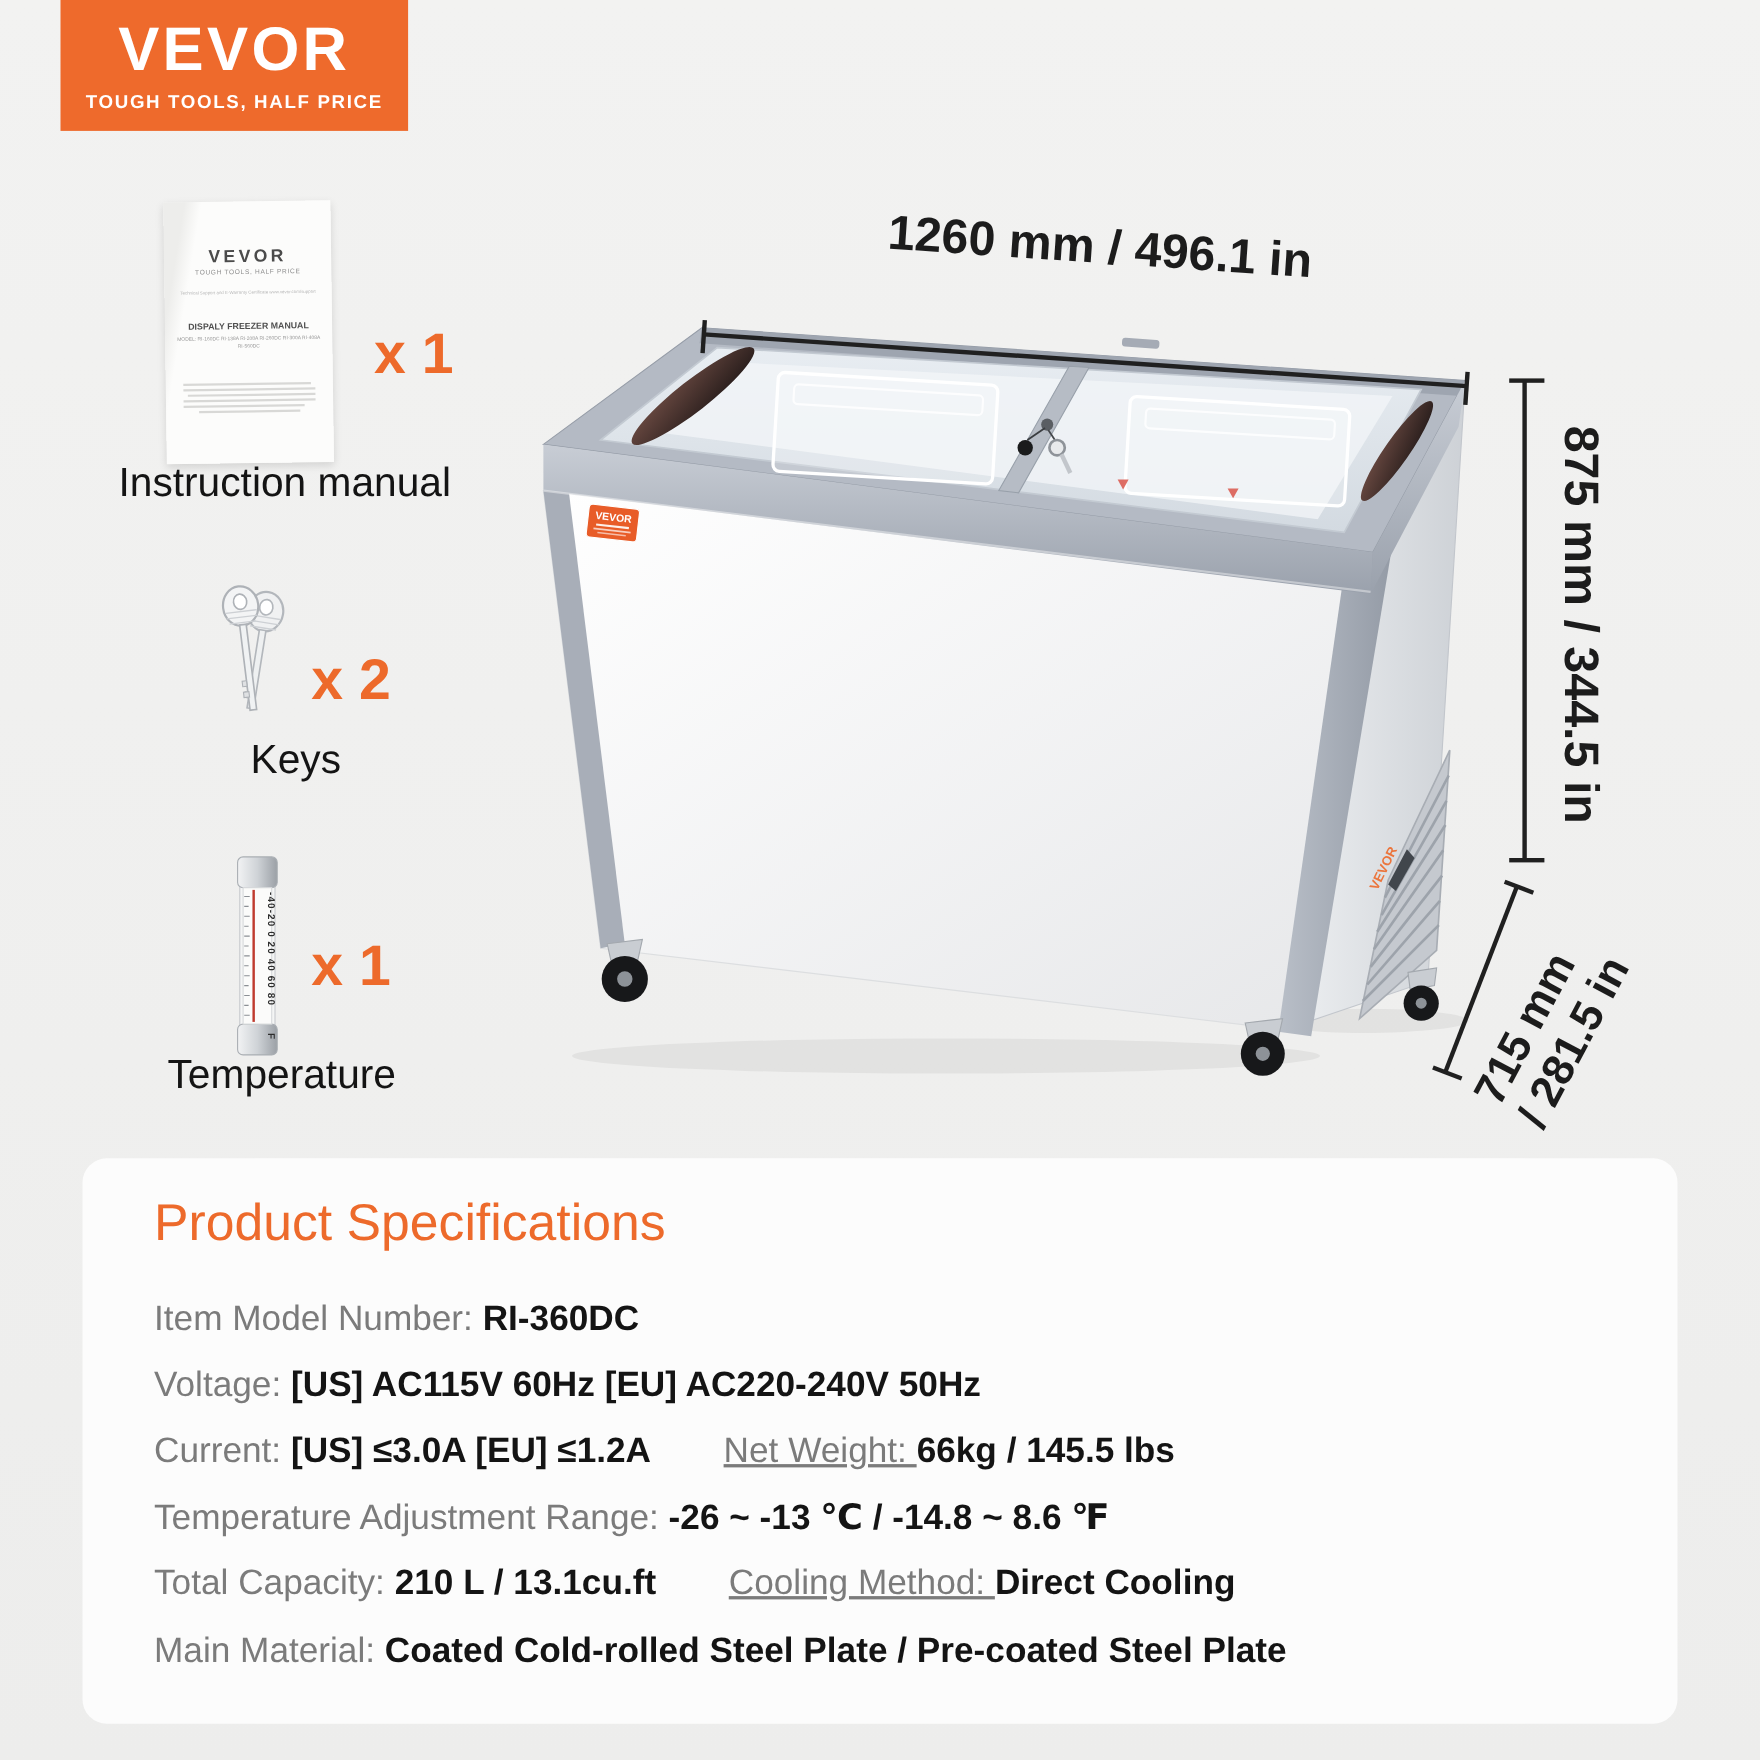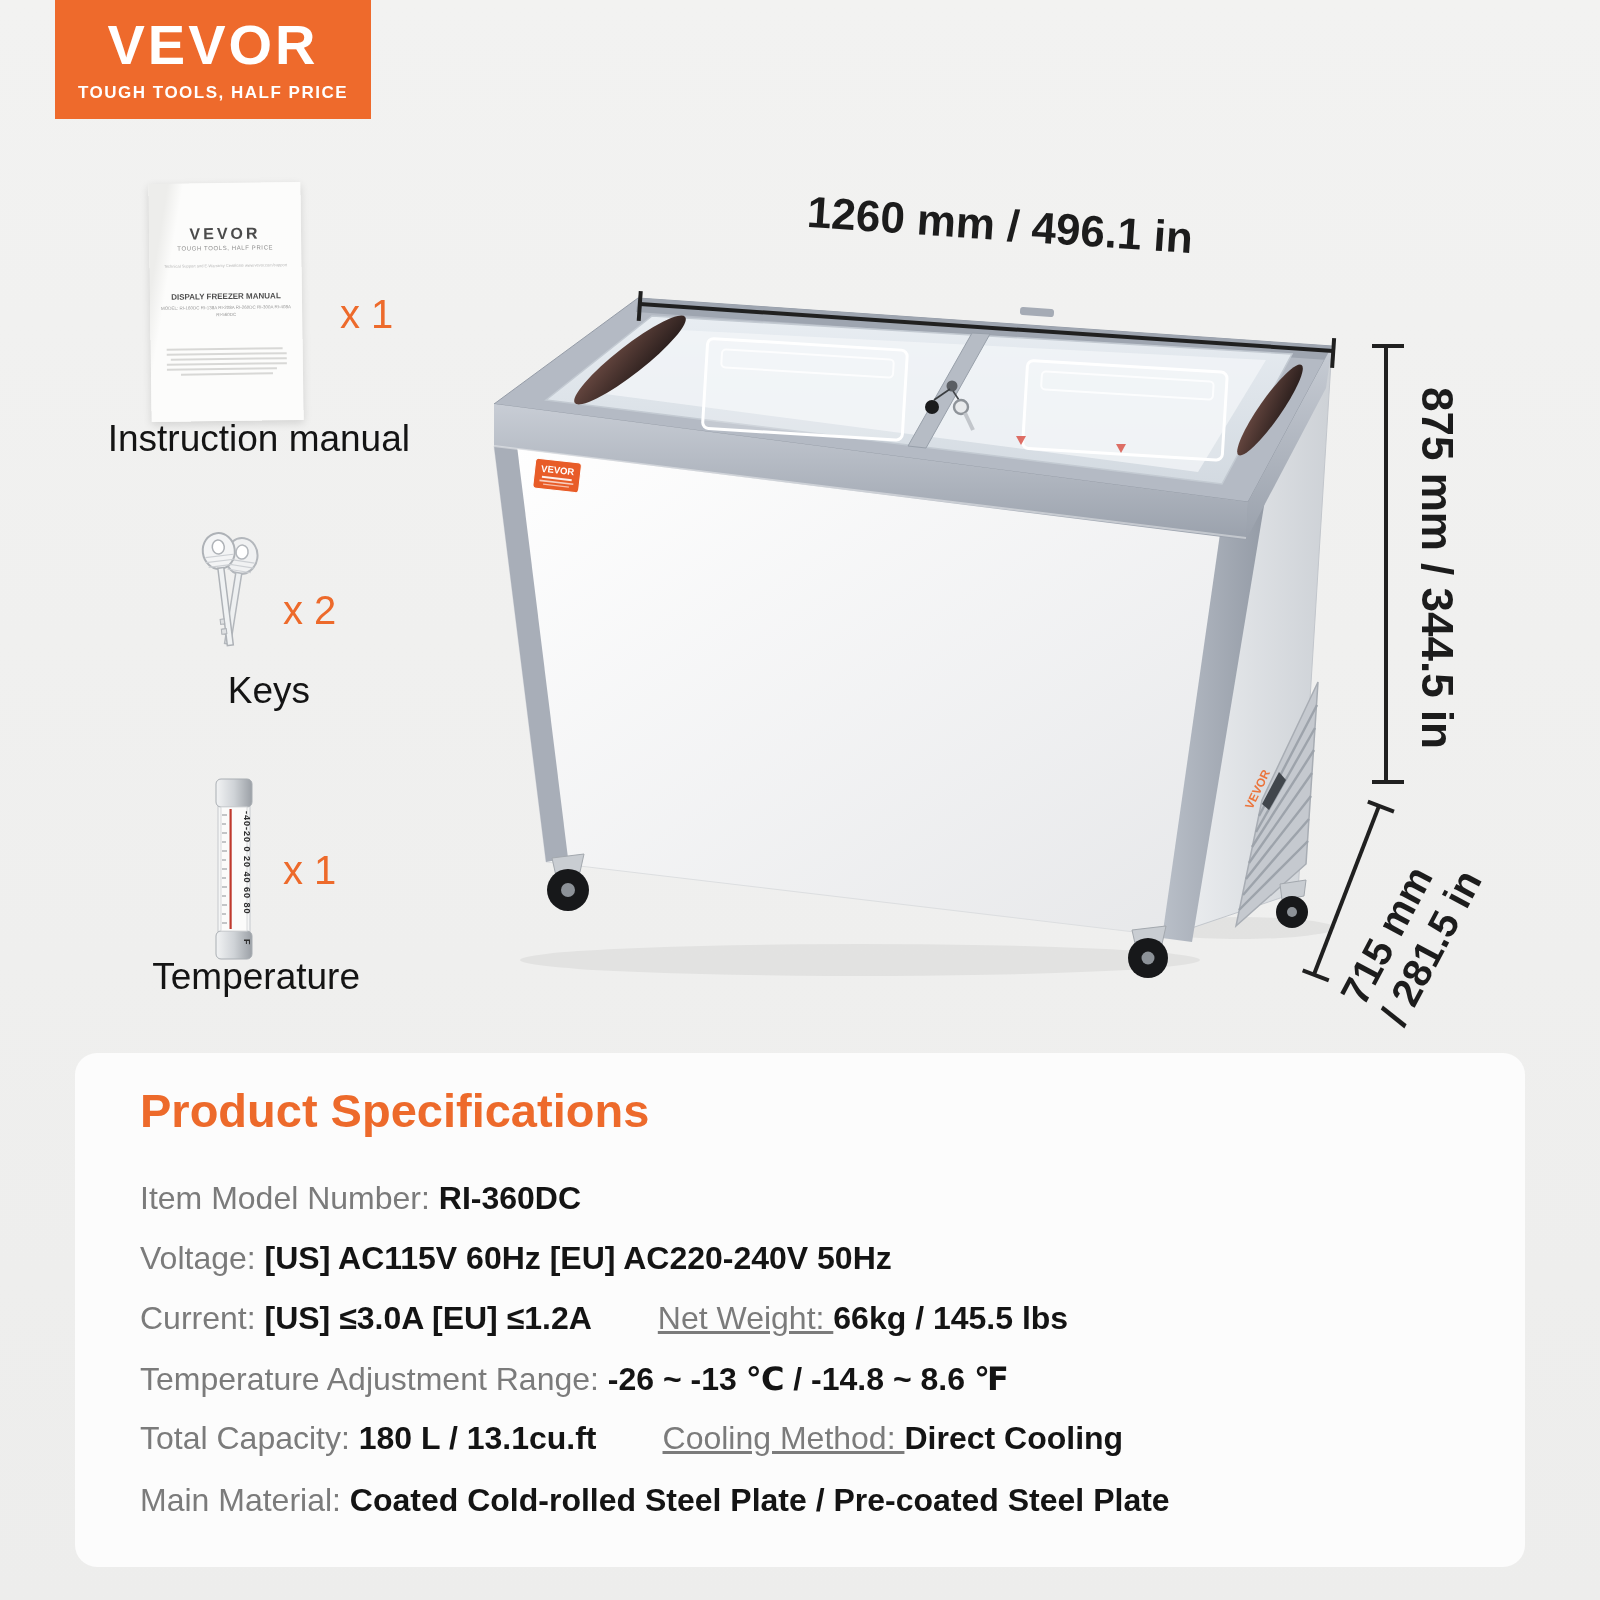--- a/index.html
+++ b/index.html
@@ -3,39 +3,39 @@
 <meta charset="utf-8">
 <style>
   html,body{margin:0;padding:0;width:1600px;height:1600px;overflow:hidden;
     background:linear-gradient(#f2f2f1,#ededec);
     font-family:"Liberation Sans","DejaVu Sans",sans-serif;}
   .abs{position:absolute;}
   .logo-box{left:55px;top:0;width:316px;height:119px;background:#ee6a2c;color:#fff;
     display:flex;flex-direction:column;align-items:center;justify-content:center;}
   .logo-name{font-size:56px;font-weight:bold;letter-spacing:3px;line-height:1;}
   .logo-tag{font-size:17px;font-weight:bold;letter-spacing:1.5px;margin-top:10px;}
-  .qty{font-size:40px;font-weight:normal;color:#ed6a2b;}
+  .qty{font-size:52px;font-weight:bold;color:#ed6a2b;}
   .item-label{font-size:37px;color:#141414;text-align:right;}
   .dim-label{font-size:44px;font-weight:bold;color:#1c1c1c;white-space:nowrap;}
   .dim-line{border-top:4px solid #202020;}
   .dim-vline{border-left:4px solid #202020;}
   .tick-v{position:absolute;width:4px;height:30px;top:-15px;background:#202020;}
   .tick-h{position:absolute;width:32px;height:4px;left:-16px;background:#202020;}
   .manual{left:150px;top:183px;width:152px;height:238px;
     background:linear-gradient(100deg,#ededeb 0 10%,#fcfcfb 18%);
     box-shadow:0 3px 8px rgba(0,0,0,.13);transform:rotate(-0.8deg);
     text-align:center;overflow:hidden;}
   .m-brand{font-size:16px;font-weight:bold;color:#4b4b4b;letter-spacing:3px;margin-top:42px;}
   .m-tag{font-size:6px;color:#8e8e8e;letter-spacing:.6px;margin-top:2px;}
   .m-support{font-size:4px;color:#b8b8b8;margin-top:12px;}
   .m-title{font-size:8px;font-weight:bold;color:#4f4f4f;margin-top:24px;}
   .m-models{font-size:4.5px;color:#9a9a9a;margin-top:3px;padding:0 10px;line-height:1.6;}
   .pline{height:2px;background:#d8d8d6;margin:3px 16px;}
   .spec-panel{left:75px;top:1053px;width:1450px;height:514px;background:#fcfcfc;border-radius:22px;}
-  .spec-title{left:140px;top:1083px;font-size:47px;font-weight:bold;color:#ed6a2b;}
+  .spec-title{left:140px;top:1083px;font-size:47px;font-weight:normal;color:#ed6a2b;}
   .spec-row{left:140px;width:1330px;font-size:32px;color:#7b7b7b;white-space:nowrap;}
   .spec-row b{color:#141414;font-weight:bold;}
   .gap1{margin-left:66px;text-decoration:underline;}
   svg text{font-family:"Liberation Sans","DejaVu Sans",sans-serif;}
 </style>
 </head>
 <body>
 
 <div class="abs logo-box">
   <div class="logo-name">VEVOR</div>
@@ -248,17 +248,17 @@
 <div class="abs spec-row" style="top:1240px;">
   <span>Voltage: </span><b>[US] AC115V 60Hz [EU] AC220-240V 50Hz</b>
 </div>
 <div class="abs spec-row" style="top:1300px;">
   <span>Current: </span><b>[US] ≤3.0A [EU] ≤1.2A</b><span class="gap1">Net Weight: </span><b>66kg / 145.5 lbs</b>
 </div>
 <div class="abs spec-row" style="top:1360px;">
   <span>Temperature Adjustment Range: </span><b>-26 ~ -13 ℃ / -14.8 ~ 8.6 ℉</b>
 </div>
 <div class="abs spec-row" style="top:1420px;">
-  <span>Total Capacity: </span><b>180 L / 13.1cu.ft</b><span class="gap1">Cooling Method: </span><b>Direct Cooling</b>
+  <span>Total Capacity: </span><b>210 L / 13.1cu.ft</b><span class="gap1">Cooling Method: </span><b>Direct Cooling</b>
 </div>
 <div class="abs spec-row" style="top:1482px;">
   <span>Main Material: </span><b>Coated Cold-rolled Steel Plate / Pre-coated Steel Plate</b>
 </div>
 
 </body></html>

